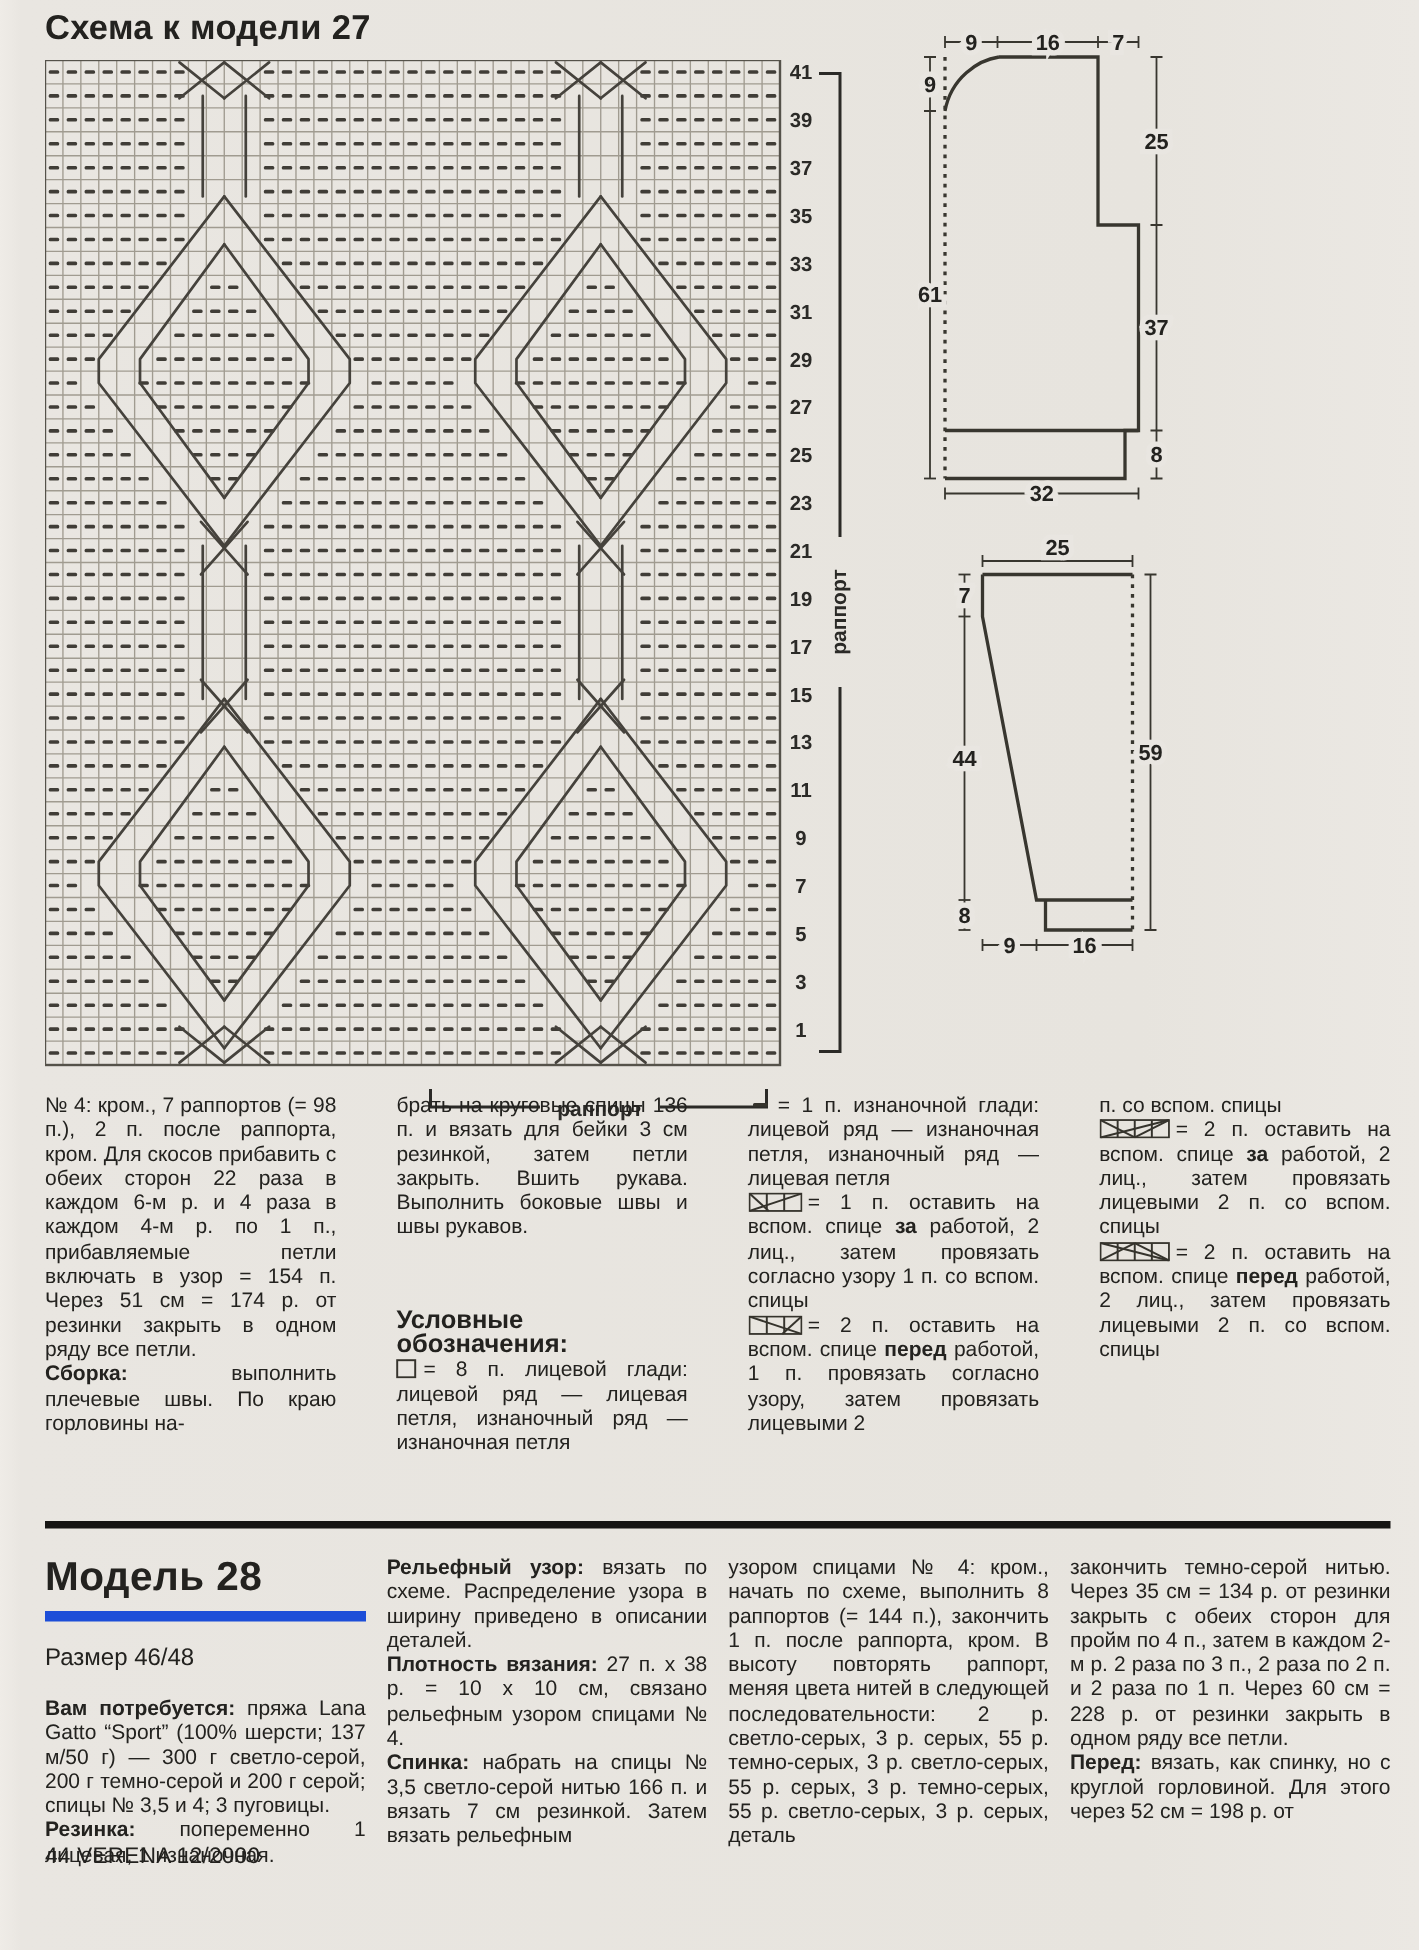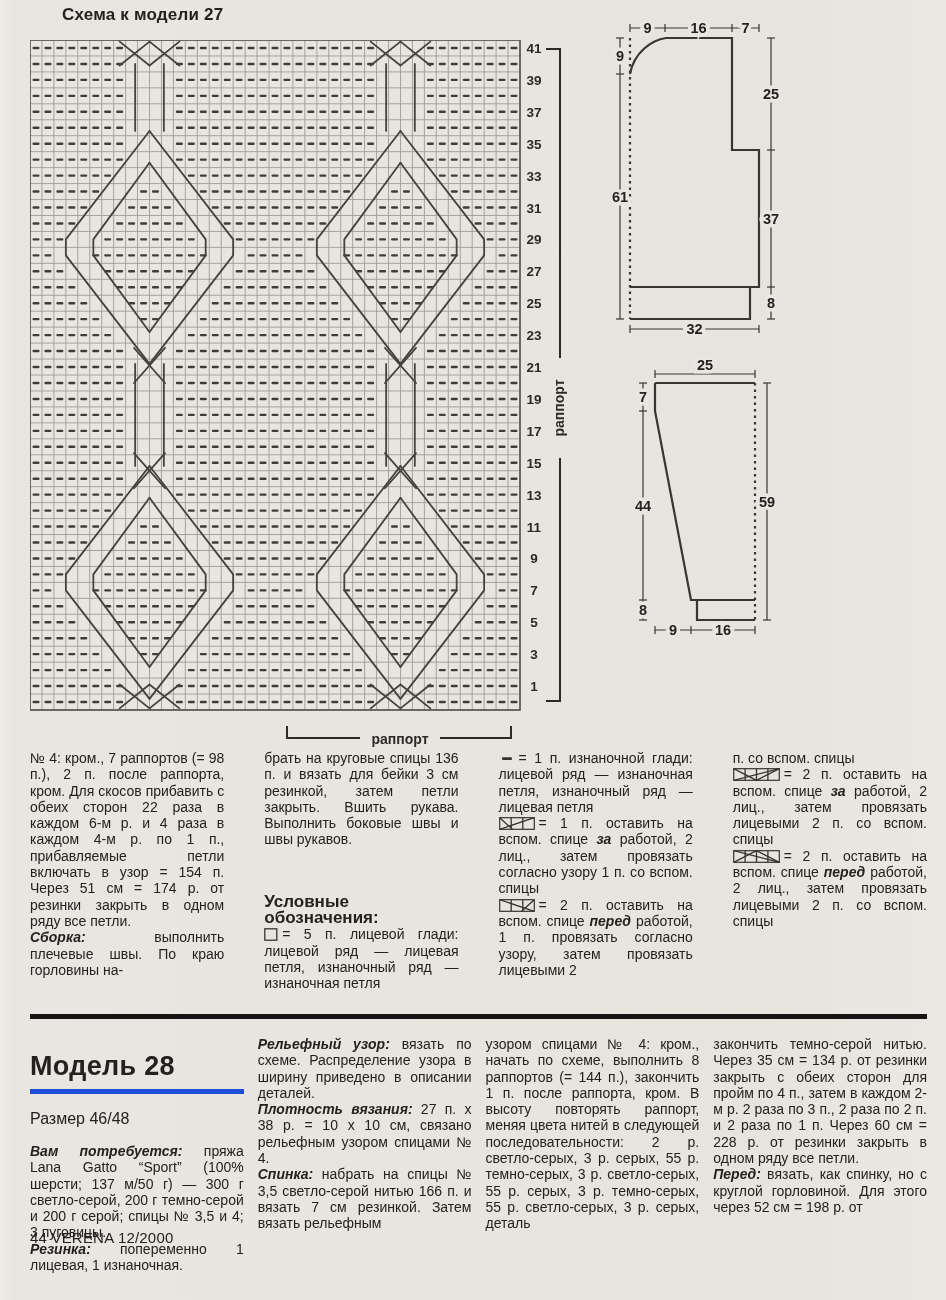--- a/index.html
+++ b/index.html
@@ -3,31 +3,31 @@
 <meta charset="utf-8">
 <style>
   html,body{margin:0;padding:0;}
   body{
     width:946px;height:1300px;position:relative;overflow:hidden;
     background:#e9e6e1;
     background-image:linear-gradient(90deg,#efece7 0px,#e9e6e1 14px,#e7e4de 760px,#ebe8e3 946px);
     font-family:"Liberation Sans",sans-serif;color:#23221f;
     -webkit-font-smoothing:antialiased;
   }
-  .chart-title{position:absolute;left:30px;top:5px;font-size:17px;font-weight:bold;letter-spacing:.2px;margin-left:32px;}
+  .chart-title{position:absolute;left:30px;top:5px;font-size:23px;font-weight:bold;letter-spacing:.2px;}
   #chart-wrap{position:absolute;left:30px;top:40px;}
   #schem-wrap{position:absolute;left:612px;top:8px;}
   .cols{position:absolute;left:30px;width:897px;display:grid;grid-template-columns:1fr 1fr 1fr 1fr;column-gap:14px;}
-  #middle-cols{top:750px;gap:40px;}
+  #middle-cols{top:728px;gap:40px;}
   #bottom-cols{top:1036px;}
   .rule{position:absolute;left:30px;top:1014px;width:897px;height:5px;background:#161513;}
   .p{font-size:14px;line-height:16.3px;margin:0;text-align:justify;}
-  .p .b{font-weight:bold;font-style:italic;}
+  .p .b{font-weight:bold;}
   .p.h{font-weight:bold;font-size:17px;text-align:left;}
-  .model-title{font-size:27px;font-weight:bold;letter-spacing:.3px;border-bottom:5px solid #1d4ed8;padding-bottom:7px;margin:15px 0 16px 0;}
+  .model-title{font-size:27px;font-weight:bold;letter-spacing:.3px;border-bottom:7px solid #1d4ed8;padding-bottom:7px;margin:0 0 16px 0;}
   .subhead{font-size:16px;font-weight:normal;margin:0 0 15px 0;}
   .legend-sym{display:inline-block;vertical-align:-2px;margin-right:4px;}
   .footer{position:absolute;left:30px;top:1229px;font-size:15px;letter-spacing:.2px;}
   svg{display:block;}
 </style>
 </head>
 <body>
 
 <div class="chart-title">Схема к модели 27</div>
 
@@ -1557,21 +1557,21 @@
 <div id="middle-cols" class="cols">
     <div>
       <p class="p"><span>№ 4: кром., 7 раппортов (= 98 п.), 2 п. после раппорта, кром. Для скосов прибавить с обеих сторон 22 раза в каждом 6-м р. и 4 раза в каждом 4-м р. по 1 п., прибавляемые петли включать в узор = 154 п. Через 51 см = 174 р. от резинки закрыть в одном ряду все петли.</span></p>
       <p class="p"><span class="b">Сборка:</span><span> выполнить плечевые швы. По краю горловины на-</span></p>
     </div>
     <div>
       <p class="p"><span>брать на круговые спицы 136 п. и вязать для бейки 3 см резинкой, затем петли закрыть. Вшить рукава. Выполнить боковые швы и швы рукавов.</span></p>
       <p class="p h" style="margin-top: 46px;">Условные обозначения:</p>
       <p class="p"><svg width="14" height="13" viewBox="0 0 14 13" class="legend-sym">
           <rect x="0.8" y="0.8" width="12" height="11.4" fill="none" stroke="#35332c" stroke-width="1.3"></rect>
-        </svg><span>= 5 п. лицевой глади: лицевой ряд — лицевая петля, изнаночный ряд — изнаночная петля</span></p>
+        </svg><span>= 8 п. лицевой глади: лицевой ряд — лицевая петля, изнаночный ряд — изнаночная петля</span></p>
     </div>
     <div>
       <p class="p"><svg width="16" height="13" viewBox="0 0 16 13" class="legend-sym">
           <rect x="3" y="5.3" width="10" height="2.6" rx="1" fill="#35332c"></rect>
         </svg><span>= 1 п. изнаночной глади: лицевой ряд — изнаночная петля, изнаночный ряд — лицевая петля</span></p>
       <p class="p"><svg width="36" height="13" viewBox="0 0 36 13" class="legend-sym">
           <rect x="0.7" y="0.7" width="34.6" height="11.6" fill="none" stroke="#35332c" stroke-width="1.2"></rect>
           <line x1="12.2" y1="0.7" x2="12.2" y2="12.3" stroke="#35332c" stroke-width="1.3"></line>
           <line x1="23.8" y1="0.7" x2="23.8" y2="12.3" stroke="#35332c" stroke-width="1.3"></line>
           <line x1="0.7" y1="12.3" x2="35.3" y2="0.7" stroke="#35332c" stroke-width="1.3"></line>

